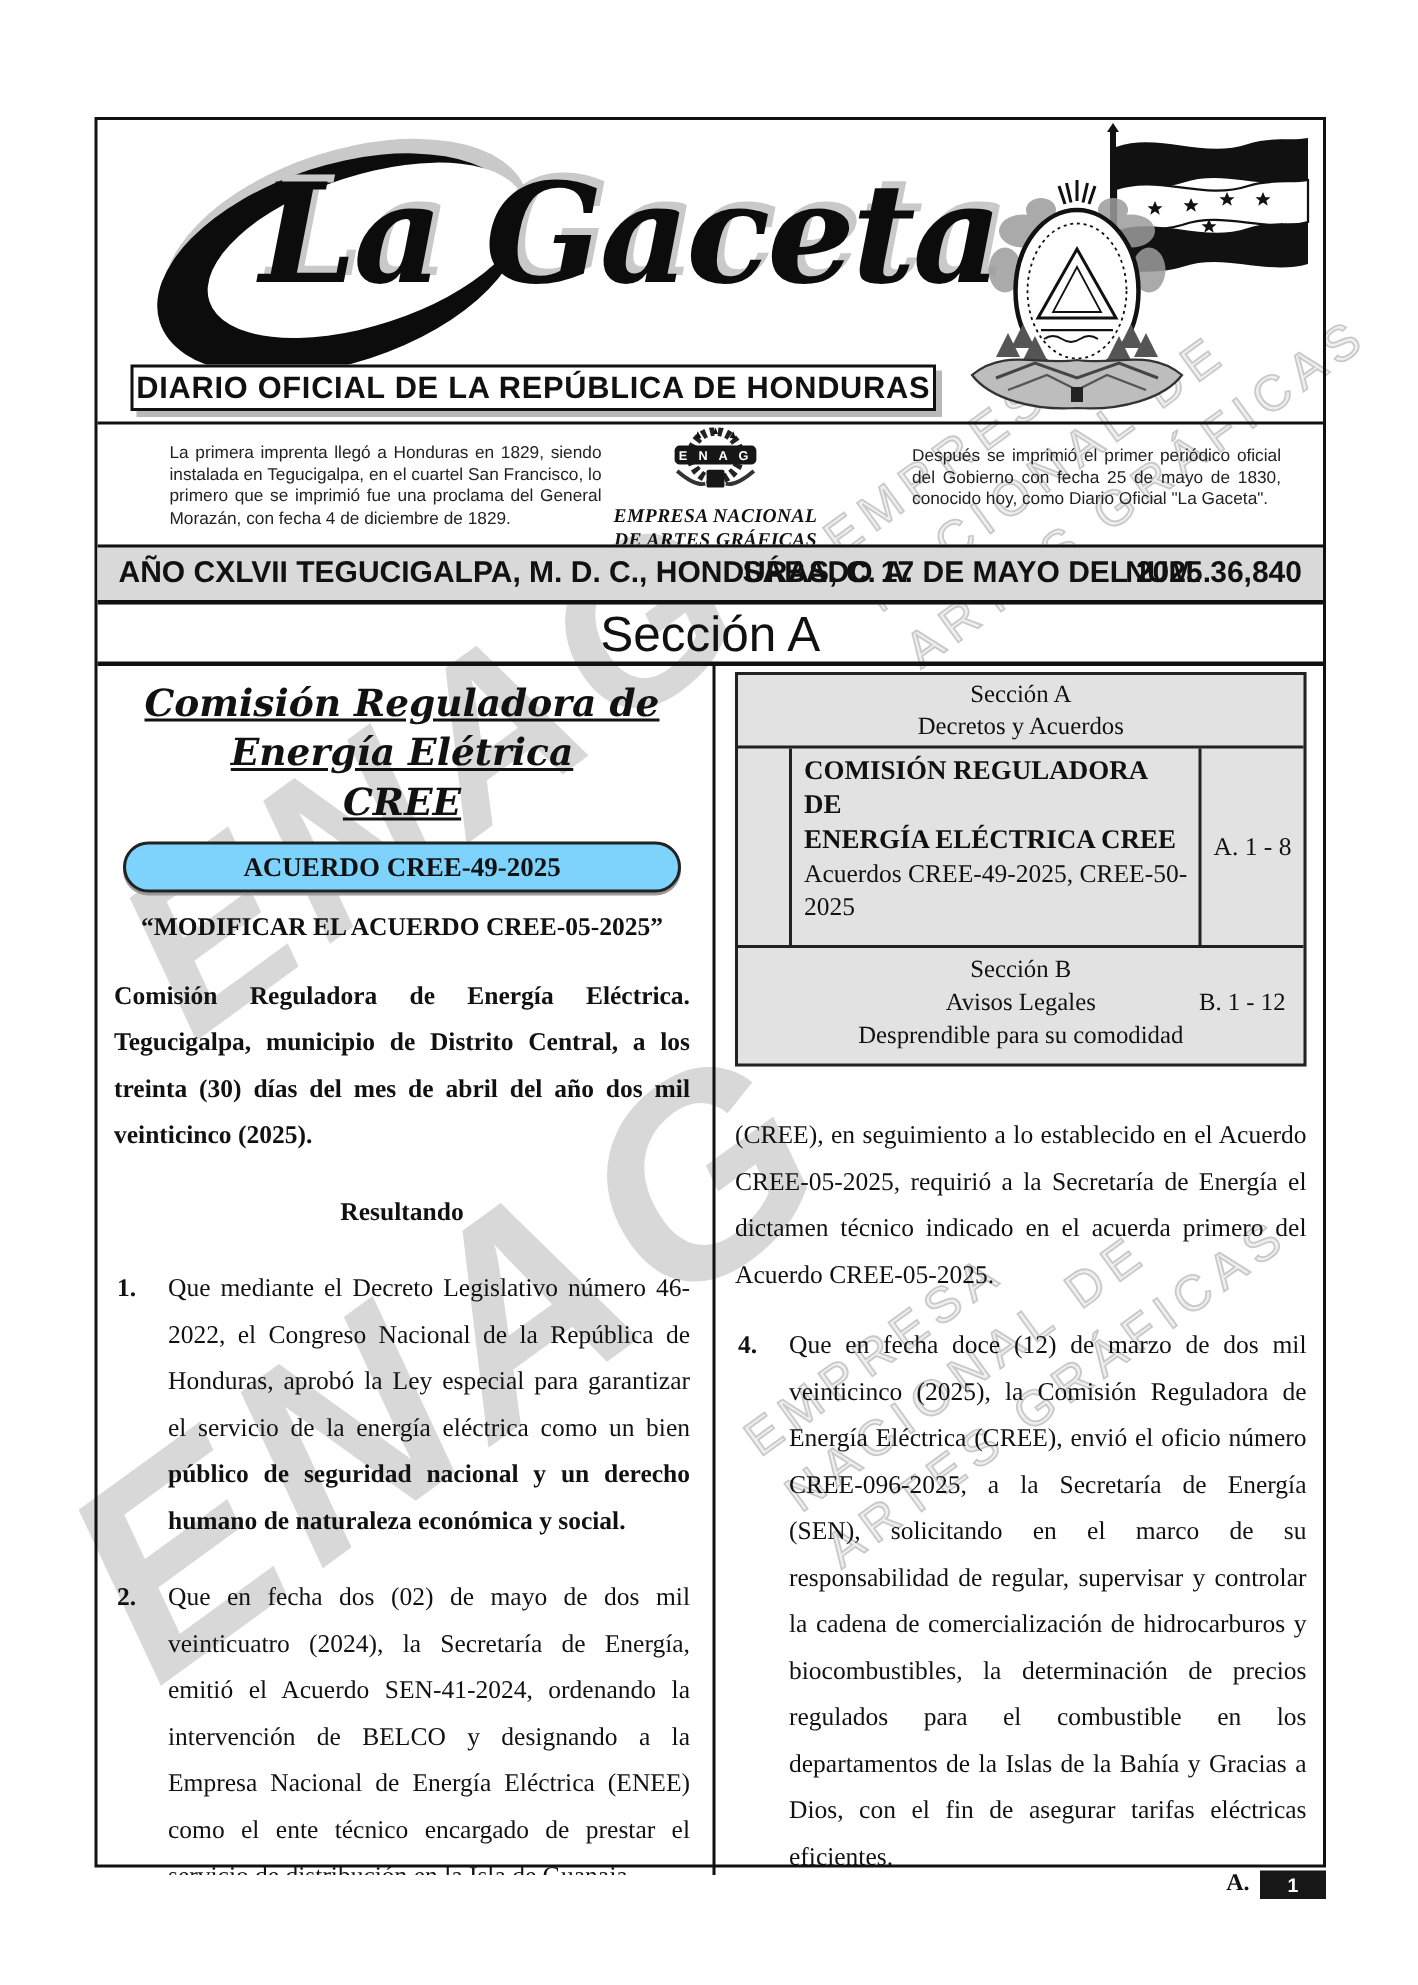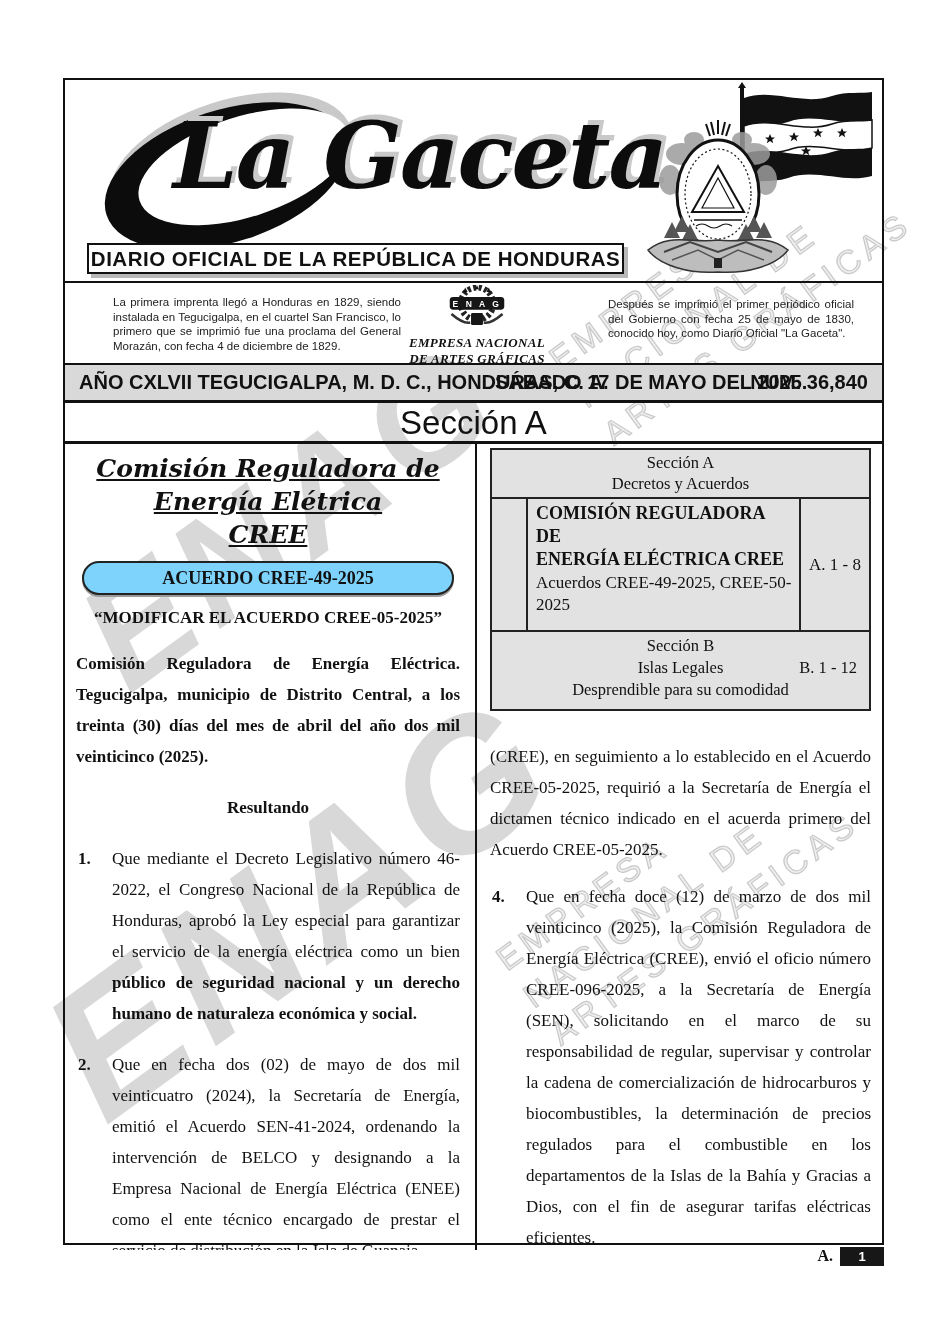--- a/index.html
+++ b/index.html
@@ -264,21 +264,21 @@
           <div class="c1"></div>
           <div class="c2">
             <div class="t">COMISIÓN REGULADORA DE</div>
             <div class="t">ENERGÍA ELÉCTRICA CREE</div>
             <div class="d">Acuerdos CREE-49-2025, CREE-50-2025</div>
           </div>
           <div class="c3">A. 1 - 8</div>
         </div>
         <div class="sum-row sum-b">
           <div>Sección B</div>
-          <div>Islas Legales</div>
+          <div>Avisos Legales</div>
           <span class="pages">B.  1 - 12</span>
           <div>Desprendible para su comodidad</div>
         </div>
       </div>
 
       <div class="bodytext continuation">(CREE), en seguimiento a lo establecido en el Acuerdo CREE-05-2025, requirió a la Secretaría de Energía el dictamen técnico indicado en el acuerda primero del Acuerdo CREE-05-2025.</div>
 
       <div class="item item-r">
         <span class="num">4.</span>
         <span class="txt bodytext">Que en fecha doce (12) de marzo de dos mil veinticinco (2025), la Comisión Reguladora de Energía Eléctrica (CREE), envió el oficio número CREE-096-2025, a la Secretaría de Energía (SEN), solicitando en el marco de su responsabilidad de regular, supervisar y controlar la cadena de comercialización de hidrocarburos y biocombustibles, la determinación de precios regulados para el combustible en los departamentos de la Islas de la Bahía y Gracias a Dios, con el fin de asegurar tarifas eléctricas eficientes.</span>

